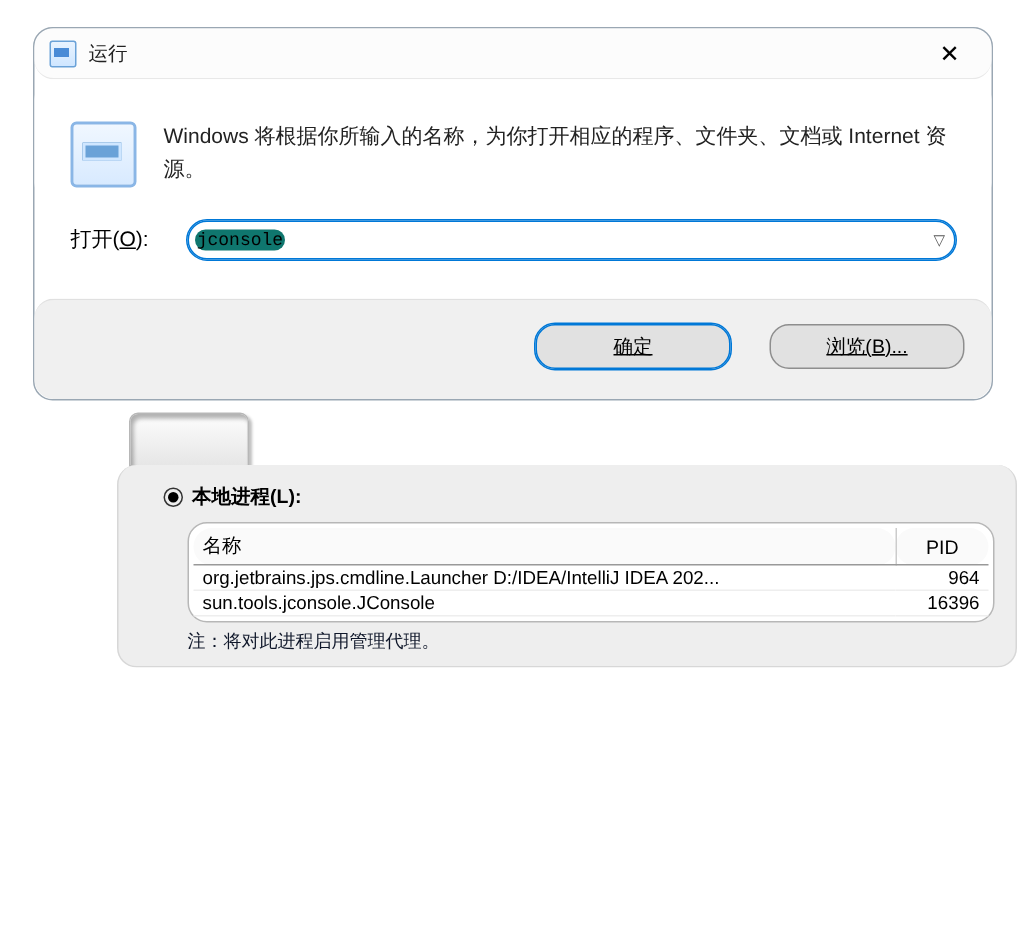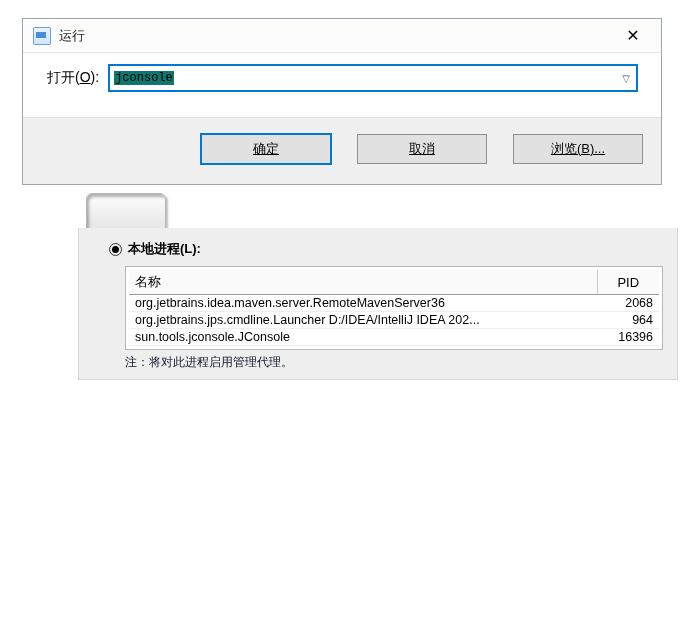--- a/index.html
+++ b/index.html
@@ -1,15 +1,15 @@
 <!DOCTYPE html>
 <html><head>
 <meta charset="utf-8">
 <style>
-  * { box-sizing: border-box; }
+  * { box-sizing: border-box; border-radius: 13px; }
   body {
     margin: 0;
     padding: 18px;
     font-family: "Microsoft YaHei", "Segoe UI", Tahoma, sans-serif;
     font-size: 12px;
     background: #fff;
     width: 684px;
   }
 
   
@@ -77,21 +77,21 @@
   }
   .run-desc{
     font-size:14px;
     line-height:1.6;
     color:#222;
   }
 
   .run-open-row{
     display:flex;align-items:center;
     padding: 12px 24px 26px 24px;
-    gap: 10px;
+    gap: 26px;
   }
   .open-label{
     font-size:14px;
     white-space:nowrap;
   }
   .open-label .ul{text-decoration:underline;}
   .combo{
     flex:1;
     height:26px;
     border:1px solid #0078d7;
@@ -218,37 +218,38 @@
 
 <div class="run-dialog">
   <div class="run-titlebar">
     <span class="icon run-icon"></span>
     <span class="run-title">运行</span>
     <div class="close-btn">
       <span>✕</span>
     </div>
   </div>
 
+  <div class="run-body">
+    <div class="run-body-icon"></div>
+    <div class="run-desc">Windows 将根据你所输入的名称，为你打开相应的程序、文件夹、文档或 Internet 资源。</div>
+  </div>
 
   <div class="run-open-row">
     <span class="open-label">
       <span>打开(</span><span class="ul">O</span><span>):</span>
     </span>
     <div class="combo">
       <span class="sel">jconsole</span>
       <span class="chev">▽</span>
     </div>
   </div>
 
   <div class="run-buttons">
     <button class="btn default">
       <span>确定</span>
-    </button>
-    <button class="btn">
-      <span>取消</span>
     </button>
     <button class="btn">
       <span>浏览(</span><span class="ul">B</span><span>)...</span>
     </button>
   </div>
 </div>
 
 <div class="jc-wrap">
   <div class="jc-tab-frag"></div>
   <div class="jc-body">
@@ -263,24 +264,20 @@
             <col style="width:62px">
           </colgroup>
         <thead>
           <tr>
             <th>名称</th>
             <th class="pid-h">PID</th>
           </tr>
         </thead>
         <tbody id="jc-rows">
             <tr>
-              <td>org.jetbrains.idea.maven.server.RemoteMavenServer36</td>
-              <td class="pid">2068</td>
-            </tr>
-            <tr>
               <td>org.jetbrains.jps.cmdline.Launcher D:/IDEA/IntelliJ IDEA 202...</td>
               <td class="pid">964</td>
             </tr>
             <tr>
               <td>sun.tools.jconsole.JConsole</td>
               <td class="pid">16396</td>
             </tr>
           </tbody>
       </table>
     </div>

